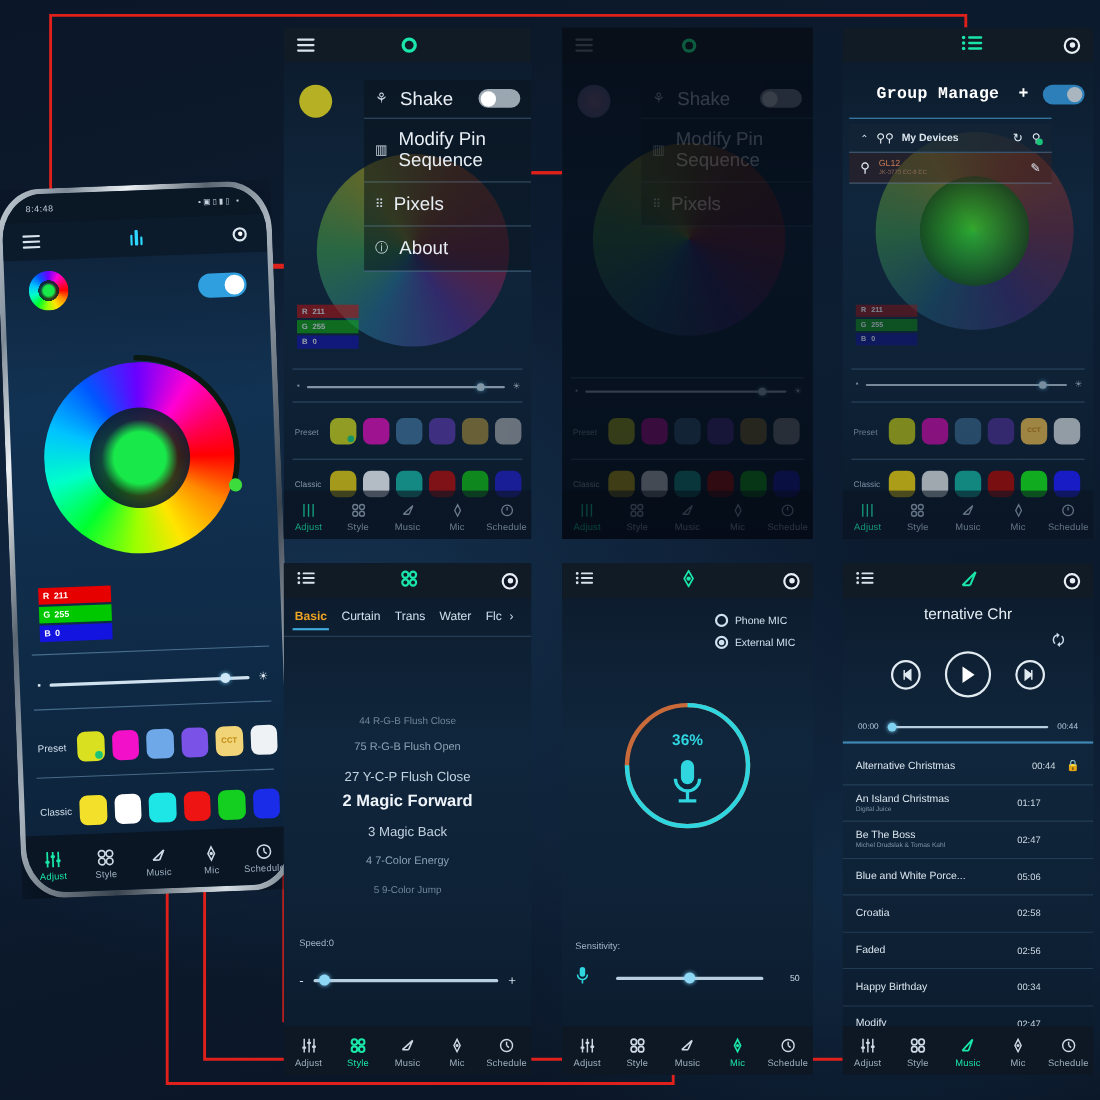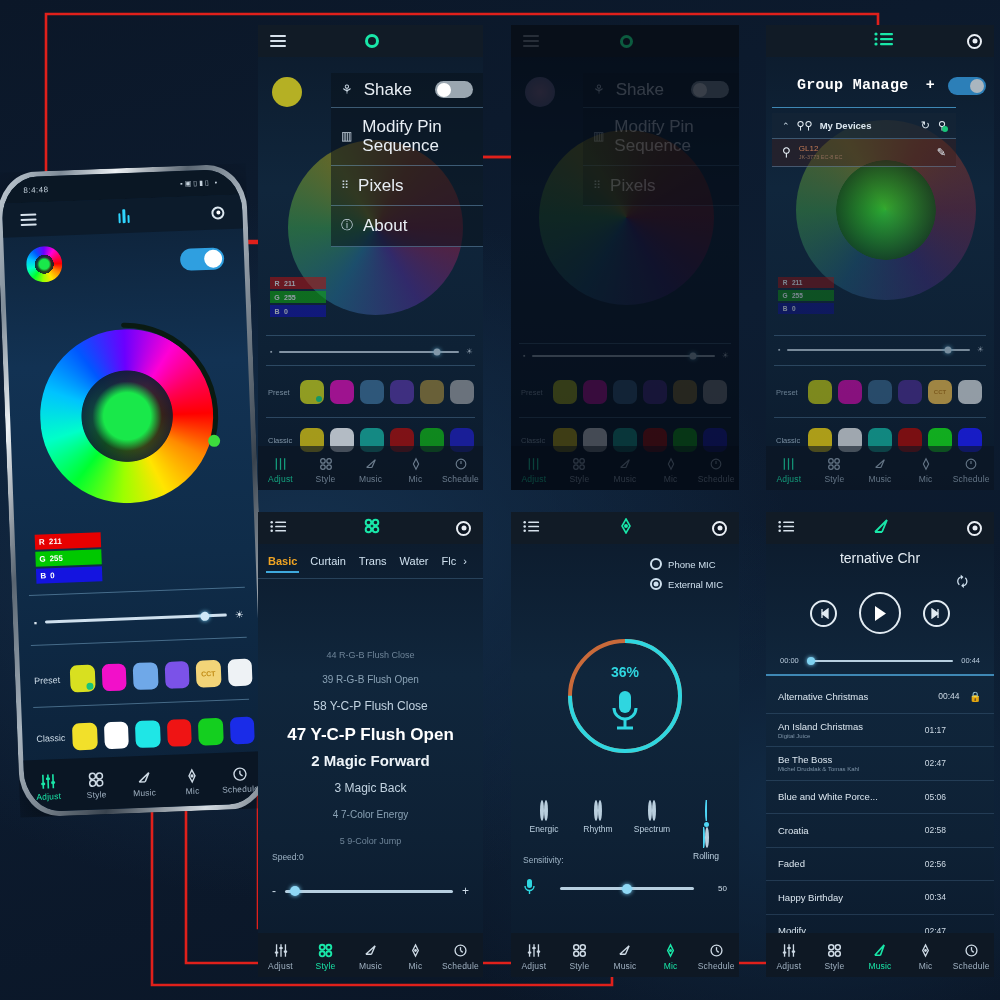--- a/index.html
+++ b/index.html
@@ -792,23 +792,22 @@
     <span class="tab">Curtain</span>
     <span class="tab">Trans</span>
     <span class="tab">Water</span>
     <span class="tab">Flc</span>
     <span class="tab" style="margin-left:-6px">›</span>
   </div>
   <div style="position:absolute;top:66px;left:0;right:0;height:1px;background:rgba(120,170,210,.25)"></div>
 
   <div style="position:absolute;top:88px;left:0;right:0;margin-top:44px;">
     <div class="fx s1" style="margin-top:6px">44 R-G-B Flush Close</div>
-    <div class="fx s2" style="margin-top:14px">39 R-G-B Flush Open</div>
-    <div class="fx s3" style="margin-top:14px">58 Y-C-P Flush Close</div>
-    <div class="fx s4" style="margin-top:12px">47 Y-C-P Flush Open</div>
+    <div class="fx s2" style="margin-top:14px">75 R-G-B Flush Open</div>
+    <div class="fx s3" style="margin-top:14px">27 Y-C-P Flush Close</div>
     <div class="fx s6" style="margin-top:7px">2 Magic Forward</div>
     <div class="fx s3" style="margin-top:12px">3 Magic Back</div>
     <div class="fx s2" style="margin-top:14px">4 7-Color Energy</div>
     <div class="fx s1" style="margin-top:16px">5 9-Color Jump</div>
   </div>
 
   <div style="position:absolute;left:14px;top:340px;font-size:8.5px;color:#9fb4c6">Speed:0</div>
 
   <div style="position:absolute;left:14px;right:14px;top:372px;display:flex;align-items:center;gap:9px">
     <span style="font-size:12px;color:#cfdde9">-</span>
@@ -922,42 +921,20 @@
     <div style="position:absolute;top:54px;left:0;right:0;display:flex;justify-content:center">
       <svg width="34" height="44" viewBox="0 0 34 44">
           <rect x="11" y="3" width="12" height="22" rx="6" fill="#2fd6e0"></rect>
           <path d="M6 20 a11 11 0 0 0 22 0" fill="none" stroke="#2fd6e0" stroke-width="3"></path>
           <line x1="17" y1="31" x2="17" y2="40" stroke="#2fd6e0" stroke-width="3"></line>
           <line x1="9" y1="40" x2="25" y2="40" stroke="#2fd6e0" stroke-width="3"></line>
         </svg>
     </div>
   </div>
 
-  <div style="position:absolute;top:290px;left:6px;right:6px;display:flex;justify-content:space-around">
-    <div style="text-align:center;width:25%">
-      <span class="mode-dot"></span>
-      <span class="mode-dot" style="margin-top:4px"></span>
-      <div style="font-size:8.5px;color:#bcd0e0;margin-top:4px">Energic</div>
-    </div>
-    <div style="text-align:center;width:25%">
-      <span class="mode-dot"></span>
-      <span class="mode-dot" style="margin-top:4px"></span>
-      <div style="font-size:8.5px;color:#bcd0e0;margin-top:4px">Rhythm</div>
-    </div>
-    <div style="text-align:center;width:25%">
-      <span class="mode-dot"></span>
-      <span class="mode-dot" style="margin-top:4px"></span>
-      <div style="font-size:8.5px;color:#bcd0e0;margin-top:4px">Spectrum</div>
-    </div>
-    <div style="text-align:center;width:25%">
-      <span class="mode-dot sel"></span>
-      <span class="mode-dot" style="margin-top:4px"></span>
-      <div style="font-size:8.5px;color:#bcd0e0;margin-top:4px">Rolling</div>
-    </div>
-  </div>
 
   <div style="position:absolute;left:12px;top:343px;font-size:8.5px;color:#9fb4c6">Sensitivity:</div>
 
   <div style="position:absolute;left:12px;right:12px;top:366px;display:flex;align-items:center;gap:24px">
     <span>
       <svg width="13" height="17" viewBox="0 0 13 17">
           <rect x="4" y="1" width="5" height="9" rx="2.5" fill="#2fd6e0"></rect>
           <path d="M2 8 a4.5 4.5 0 0 0 9 0" fill="none" stroke="#2fd6e0" stroke-width="1.4"></path>
           <line x1="6.5" y1="12" x2="6.5" y2="16" stroke="#2fd6e0" stroke-width="1.4"></line>
         </svg>

